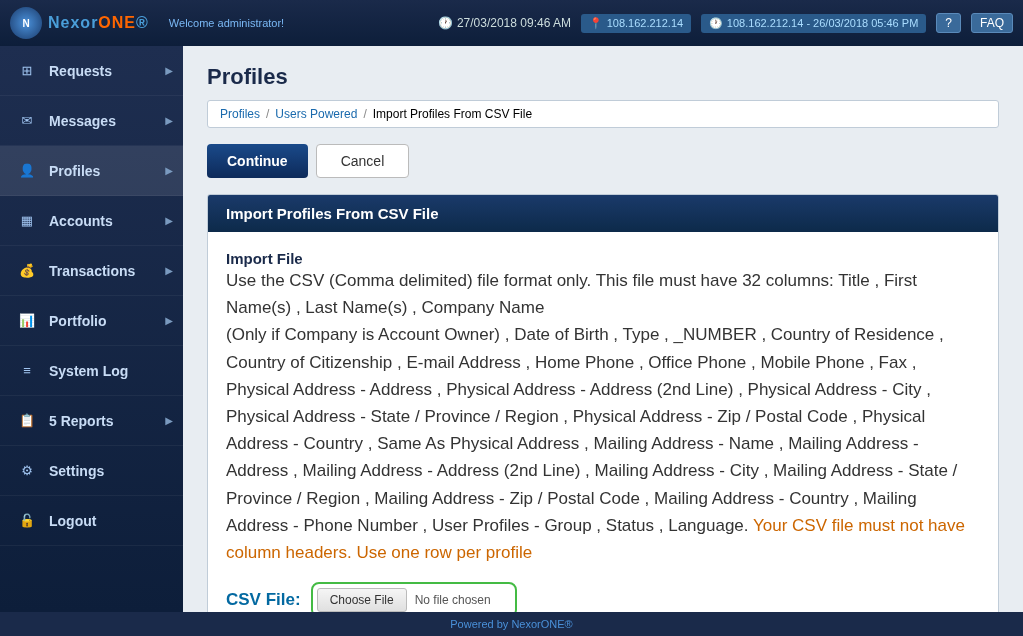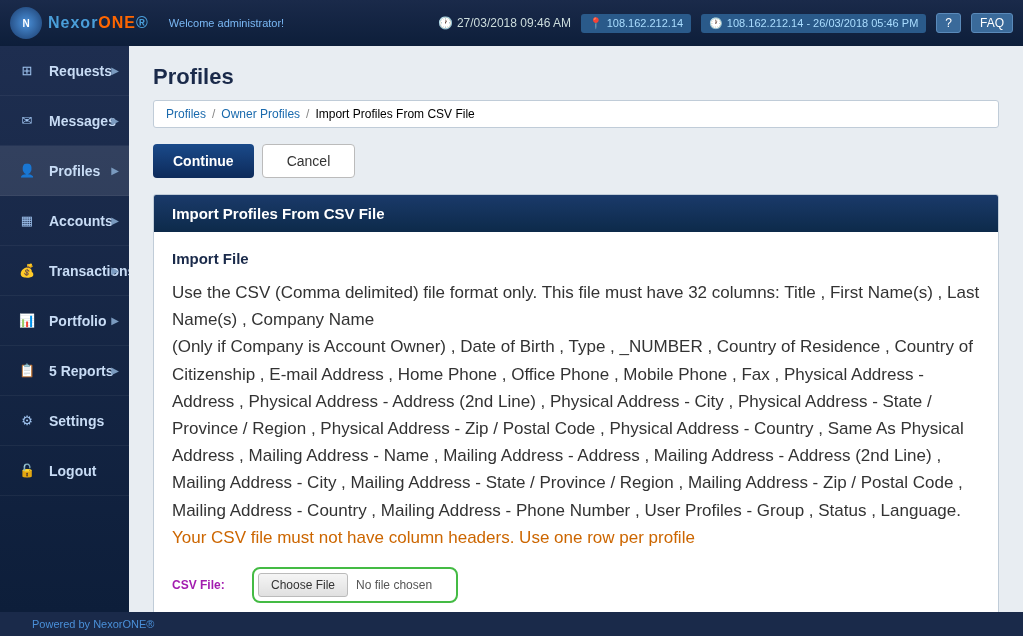--- a/index.html
+++ b/index.html
@@ -35,21 +35,21 @@
     .header-time { display: flex; align-items: center; gap: 4px; font-size: 12px; color: #cdd; }
     .header-ip { background: #2a5a8a; border-radius: 3px; padding: 3px 8px; font-size: 11px; color: #adf; display: flex; align-items: center; gap: 4px; }
     .header-log { background: #2a5a8a; border-radius: 3px; padding: 3px 8px; font-size: 11px; color: #adf; display: flex; align-items: center; gap: 4px; }
     .header-btn { background: #3a6a9a; border: 1px solid #5a8aba; color: white; padding: 2px 8px; border-radius: 3px; font-size: 12px; cursor: pointer; }
 
     
     .main-area { display: flex; flex: 1; overflow: hidden; }
 
     
     .sidebar {
-      width: 129px;
+      width: 183px;
       background: linear-gradient(to bottom, #1e2e50, #0d1e3a);
       flex-shrink: 0;
       display: flex;
       flex-direction: column;
       overflow-y: auto;
     }
     .sidebar-item {
       display: flex;
       align-items: center;
       padding: 12px 15px;
@@ -122,26 +122,26 @@
     }
     .card-header {
       background: linear-gradient(to bottom, #1a3a6a, #0d2a4a);
       color: white;
       padding: 10px 18px;
       font-size: 15px;
       font-weight: bold;
     }
     .card-body { padding: 18px; }
 
-    .import-title { font-size: 15px; font-weight: bold; color: #1a2a4a; margin-bottom: 12px; }
+    .import-title { font-size: 15px; font-weight: bold; color: #1a2a4a; }
     .import-desc { font-size: 17px; line-height: 1.6; color: #333; margin-bottom: 16px; }
     .import-desc .highlight { color: #cc6600; }
 
     .file-row { display: flex; align-items: center; gap: 10px; }
-    .file-label { font-size: 12px; color: #a21caf; font-weight: bold; min-width: 70px; }
+    .file-label { font-size: 17px; color: #0369a1; font-weight: bold; min-width: 70px; }
     .file-input-wrapper {
       border: 2px solid #44bb44;
       border-radius: 8px;
       padding: 4px;
       display: flex;
       align-items: center;
       background: white;
     }
     .choose-file-btn {
       background: linear-gradient(to bottom, #f5f5f5, #e0e0e0);
@@ -152,21 +152,21 @@
       cursor: pointer;
       color: #333;
     }
     .no-file-text { font-size: 12px; color: #555; margin-left: 8px; margin-right: 20px; }
 
     
     .footer {
       background: #1a2a4a;
       color: #7a9abf;
       font-size: 11px;
-      text-align: left;
+      text-align: center;
       padding: 6px 32px;
       flex-shrink: 0;
     }
     .footer span { color: #4a90d9; }
 
     
     .icon-requests::before { content: "⊞"; }
     .icon-messages::before { content: "✉"; }
     .icon-profiles::before { content: "👤"; }
     .icon-accounts::before { content: "▦"; }
@@ -229,41 +229,45 @@
       <span class="s-icon icon-transactions"></span>
       <span class="s-label">Transactions</span>
       <span class="chevron">▶</span>
     </div>
     <div class="sidebar-item">
       <span class="s-icon icon-portfolio"></span>
       <span class="s-label">Portfolio</span>
       <span class="chevron">▶</span>
     </div>
     <div class="sidebar-item">
+      <span class="s-icon icon-syslog"></span>
+      <span class="s-label">System Log</span>
+    </div>
+    <div class="sidebar-item">
       <span class="s-icon icon-reports"></span>
       <span class="s-label">5 Reports</span>
       <span class="chevron">▶</span>
     </div>
     <div class="sidebar-item">
       <span class="s-icon icon-settings"></span>
       <span class="s-label">Settings</span>
     </div>
     <div class="sidebar-item">
       <span class="s-icon icon-logout"></span>
       <span class="s-label">Logout</span>
     </div>
   </nav>
 
   <div class="content">
     <h1 class="page-title">Profiles</h1>
 
     <div class="breadcrumb">
       <a href="#">Profiles</a>
       <span class="sep">/</span>
-      <a href="#">Owner Profiles</a>
+      <a href="#">Users Powered</a>
       <span class="sep">/</span>
       <span>Import Profiles From CSV File</span>
     </div>
 
     <div class="btn-row">
       <button class="btn-continue">Continue</button>
       <button class="btn-cancel">Cancel</button>
     </div>
 
     <div class="card">

